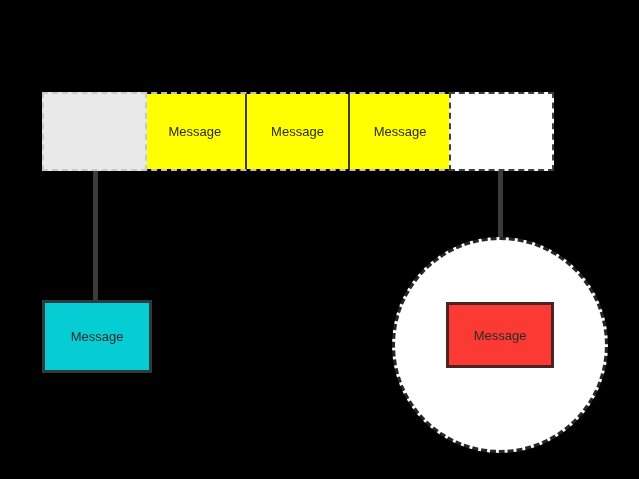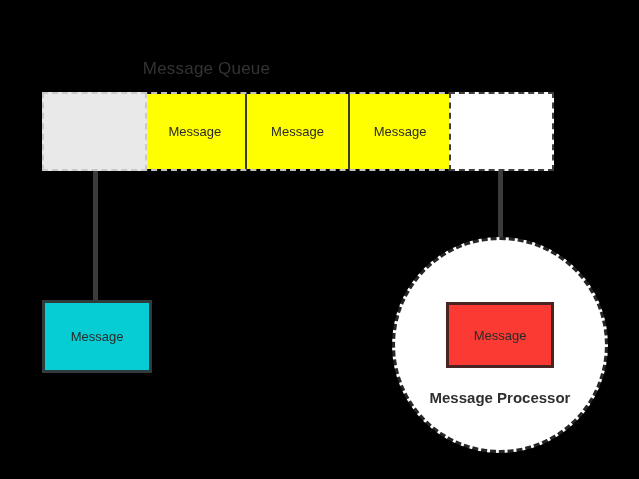--- a/index.html
+++ b/index.html
@@ -167,21 +167,20 @@
     color: #2f2f2f;
     z-index: 3;
     white-space: nowrap;
   }
 </style>
 </head>
 <body>
 
 <div id="stage">
 
-  <div class="diagram-title">Message Queue</div>
 
   <div class="queue-container">
     <div class="queue-cell empty-gray">
       <span></span>
     </div>
     <div class="queue-cell filled first-filled">
       <span>Message</span>
     </div>
     <div class="queue-cell filled">
       <span>Message</span>
@@ -204,15 +203,14 @@
   <div class="msg-box" id="producer-message">
     <span>Message</span>
   </div>
 
   <div class="processor-circle"></div>
 
   <div class="msg-box" id="processor-message">
     <span>Message</span>
   </div>
 
-  <div class="processor-label">Message Processor</div>
 
 </div>
 
 </body></html>

